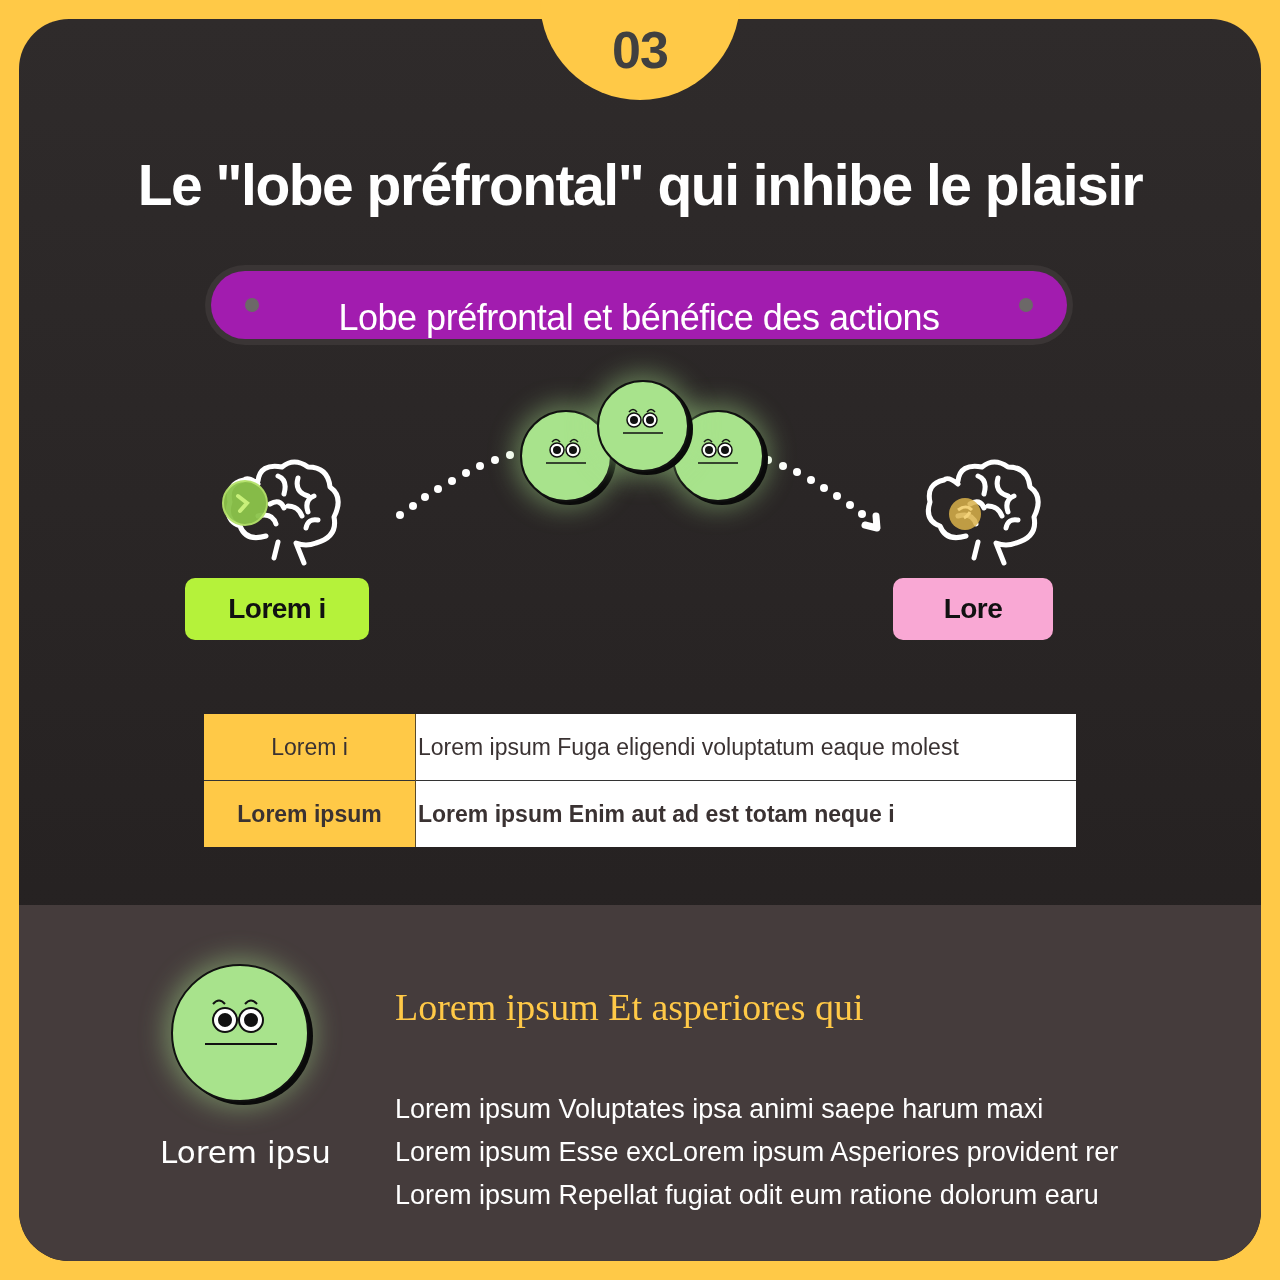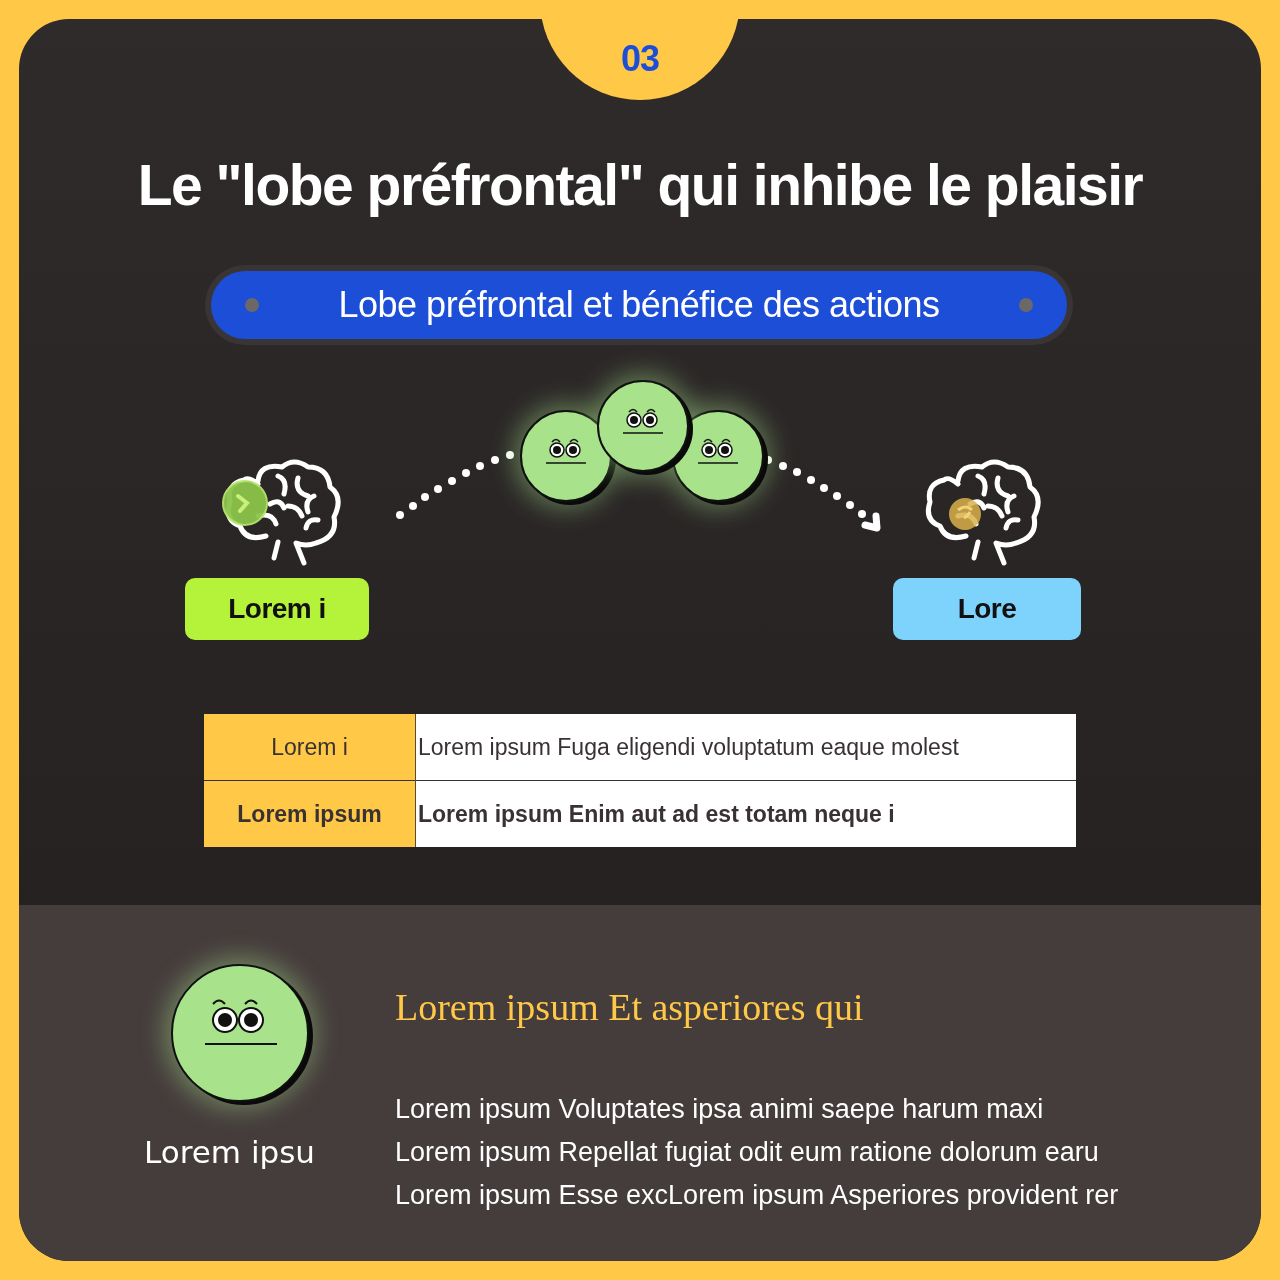--- a/index.html
+++ b/index.html
@@ -1,36 +1,36 @@
 <!DOCTYPE html>
 <html><head>
 <meta charset="utf-8">
 <style>
   html, body { margin:0; padding:0; }
   body { width:1280px; height:1280px; background:#FFC947; position:relative; overflow:hidden; font-family:"Liberation Sans", sans-serif; }
   .card { position:absolute; left:19px; top:19px; width:1242px; height:1242px; border-radius:50px; overflow:hidden; background:linear-gradient(180deg,#2f2b2b 0%,#262222 70%,#221f1f 100%); }
   .badge { position:absolute; left:540px; top:-30px; width:200px; height:130px; background:#FFC947; border-radius:0 0 100px 100px; display:flex; align-items:flex-end; justify-content:center; padding-bottom:20px; box-sizing:border-box; }
-  .badge span { font-size:36px; font-weight:bold; color:#1d4ed8; letter-spacing:-1px; }
+  .badge span { font-size:52px; font-weight:bold; color:#404040; letter-spacing:-1px; }
   .title { position:absolute; left:0; width:1280px; top:152px; text-align:center; color:#fff; font-weight:bold; font-size:57px; letter-spacing:-1.5px; }
   .pill { position:absolute; left:205px; top:265px; width:868px; height:80px; border-radius:40px; background:#3a3535; box-sizing:border-box; padding:6px; }
-  .pill-inner { width:100%; height:100%; background:#1d4ed8; border-radius:34px; display:flex; align-items:center; justify-content:center; position:relative; }
+  .pill-inner { width:100%; height:100%; background:#a21caf; border-radius:34px; display:flex; align-items:flex-end; justify-content:center; position:relative; }
   .pill-inner span.t { color:#fff; font-size:36px; letter-spacing:-0.5px; }
   .dot { position:absolute; width:14px; height:14px; border-radius:50%; background:#6c6868; top:50%; margin-top:-7px; }
   .face { position:absolute; border-radius:50%; background:#a8e38c; border:2px solid #111; box-shadow:4px 3px 0 #0a0a0a, 0 0 26px 6px rgba(168,227,140,0.45); }
   .face svg { position:absolute; left:0; top:0; width:100%; height:100%; }
   .tag { position:absolute; height:62px; border-radius:10px; display:flex; align-items:center; justify-content:center; font-weight:bold; font-size:28px; color:#111; letter-spacing:-0.5px; }
   .tbl { position:absolute; left:204px; top:714px; width:872px; border-collapse:collapse; font-size:23px; color:#3a3232; }
   .tbl td { height:66px; padding:0; }
   .tbl td.k { width:211px; background:#FFC947; text-align:center; border-right:1px solid #5a4b2a; }
   .tbl td.v { background:#fff; padding-left:2px; }
   .tbl tr + tr td { border-top:1px solid #333;font-weight:bold; }
   .bottom { position:absolute; left:0; top:886px; width:1242px; height:356px; background:#453c3c; }
   .bottom-title { position:absolute; left:395px; top:985px; font-size:38px; color:#FFC947; font-family:Liberation Serif, serif; letter-spacing:0px; }
   .bottom-lines { position:absolute; left:395px; top:1088px; color:#fff; font-size:27px; line-height:43px; }
-  .big-label { position:absolute; left:144px; top:1134px; color:#fff; font-size:31px; font-family:"DejaVu Sans", sans-serif; }
+  .big-label { position:absolute; left:160px; top:1134px; color:#fff; font-size:31px; font-family:"DejaVu Sans", sans-serif; }
 </style>
 </head>
 <body>
 
 <div class="card">
   <div class="bottom"></div>
 </div>
 
 <div class="badge">
   <span>03</span>
@@ -112,21 +112,21 @@
 <svg style="position:absolute;left:918px;top:456px" width="125" height="110" viewBox="0 0 125 110">
   <g stroke="#fff" stroke-width="5" fill="none" stroke-linecap="round" stroke-linejoin="round">
     <path d="M40 25 q2 -18 24 -14 q12 -10 26 0 q20 0 22 20 q14 10 4 30 q4 20 -18 26 q-10 4 -20 0 l8 20 M60 86 l-4 16 M48 80 q-20 6 -26 -10 q-16 -6 -10 -24 q-4 -18 14 -22 q4 -4 14 4"></path>
     <path d="M60 20 q10 4 6 18 M80 22 q-4 14 10 18 M96 40 q-10 4 -6 16 M70 50 q10 0 14 10 M52 48 q10 -6 14 4 M40 60 q14 -4 18 8 M100 64 q-10 -2 -12 8"></path>
   </g>
   <circle cx="47" cy="58" r="16" fill="#D9B24A" opacity="0.85"></circle>
   <path d="M40 54 q8 -6 14 0 M46 62 q4 -2 6 -6" stroke="#f3d27a" stroke-width="3" fill="none"></path>
 </svg>
 
 <div class="tag" style="left:185px;top:578px;width:184px;background:#B5F23A">Lorem i</div>
-<div class="tag" style="left:893px;top:578px;width:188px;background:#7dd3fc">Lore</div>
+<div class="tag" style="left:893px;top:578px;width:160px;background:#f9a8d4">Lore</div>
 
 <table class="tbl">
   <tbody>
       <tr>
     <td class="k">Lorem i</td>
     <td class="v">Lorem ipsum Fuga eligendi voluptatum eaque molest</td>
   </tr>
   <tr>
     <td class="k">Lorem ipsum</td>
     <td class="v">Lorem ipsum Enim aut ad est totam neque i</td>
@@ -142,15 +142,15 @@
       <circle cx="78" cy="54" r="12" fill="#fff" stroke="#111" stroke-width="2"></circle>
       <circle cx="78" cy="54" r="7" fill="#111"></circle>
       <line x1="32" y1="78" x2="104" y2="78" stroke="#111" stroke-width="2"></line>
     </svg>
 </div>
 <div class="big-label">Lorem ipsu</div>
 
 <div class="bottom-title">Lorem ipsum Et asperiores qui</div>
 <div class="bottom-lines">
   <div>Lorem ipsum Voluptates ipsa animi saepe harum maxi</div>
+  <div>Lorem ipsum Esse excLorem ipsum Asperiores provident rer</div>
   <div>Lorem ipsum Repellat fugiat odit eum ratione dolorum earu</div>
-  <div>Lorem ipsum Esse excLorem ipsum Asperiores provident rer</div>
 </div>
 
 </body></html>

